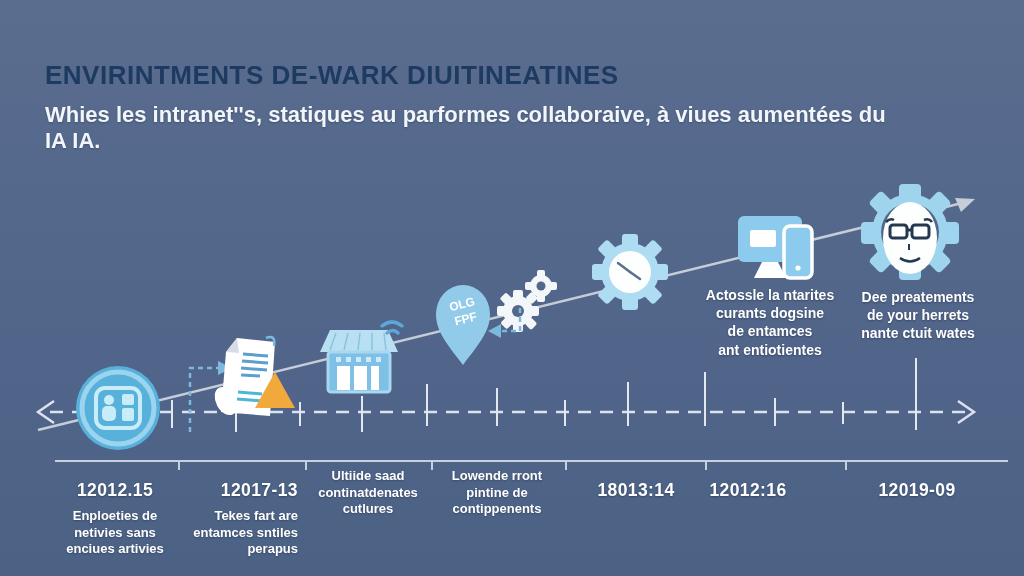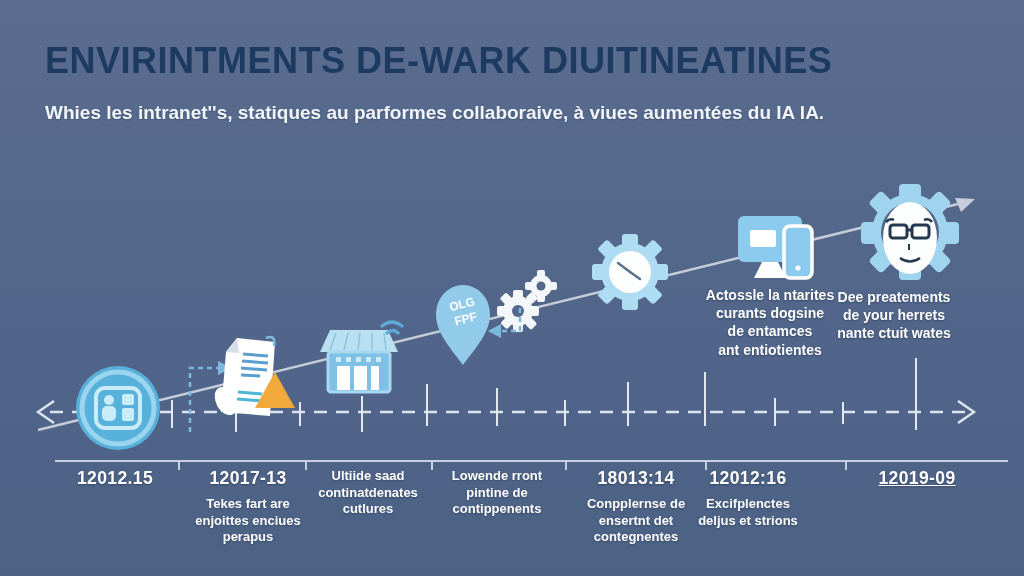--- a/index.html
+++ b/index.html
@@ -5,49 +5,50 @@
   html,body{margin:0;padding:0;}
   #stage{
     position:relative;
     width:1024px;height:576px;
     overflow:hidden;
     font-family:"Liberation Sans", sans-serif;
     background:linear-gradient(180deg,#5b6d8f 0%,#55698c 28%,#506589 62%,#4c6285 100%);
   }
   #scene{position:absolute;left:0;top:0;}
   .title{
-    position:absolute;left:45px;top:40px;width:930px;
-    font-size:36px;font-weight:800;letter-spacing:.5px;
+    position:absolute;left:45px;top:60px;width:930px;
+    font-size:26px;font-weight:800;letter-spacing:.5px;
     color:#1d3a61;
   }
   .subtitle{
     position:absolute;left:45px;top:102px;width:860px;
-    font-size:19px;font-weight:600;color:#f2f5f9;
+    font-size:22px;font-weight:600;color:#f2f5f9;
     text-shadow:0 1px 2px rgba(20,30,50,.3);
   }
   .caption{
     position:absolute;color:#fff;font-weight:600;font-size:14px;
     line-height:1.3;text-align:center;white-space:pre-line;
     text-shadow:0 1px 2px rgba(15,25,45,.4);
   }
   .cap-5{left:548px;top:310px;width:160px;}
   .cap-6{left:690px;top:286px;width:160px;}
-  .cap-7{left:810px;top:288px;width:168px;}
+  .cap-7{left:834px;top:288px;width:168px;}
   .col{position:absolute;top:468px;width:136px;text-align:center;color:#fff;}
   .col .date{
     font-size:17.5px;font-weight:700;letter-spacing:.4px;margin-bottom:7px;
     text-shadow:0 1px 2px rgba(15,25,45,.4);
+    margin-top:12px;
   }
   .col .desc{
     font-size:13px;font-weight:600;line-height:1.28;white-space:pre-line;
     text-shadow:0 1px 2px rgba(15,25,45,.35);
   }
-  .col-0{left:47px;}  .col-1{left:180px;} .col-2{left:300px;}
+  .col-0{left:47px;}  .col-1{left:162px;text-align:right;} .col-2{left:300px;}
   .col-3{left:429px;} .col-4{left:568px;} .col-5{left:680px;}
-  .col-6{left:849px;text-decoration:underline;}
+  .col-6{left:849px;}
   .pin-label{
     position:absolute;left:441px;top:297px;width:46px;
     transform:rotate(-14deg);
     color:#fff;font-weight:700;font-size:12px;line-height:1.25;
     text-align:center;white-space:pre-line;
   }
 </style>
 </head>
 <body>
 
@@ -244,45 +245,43 @@
   <div class="caption cap-6">Actossle la ntarites
 curants dogsine
 de entamces
 ant entiotientes</div>
   <div class="caption cap-7">Dee preatements
 de your herrets
 nante ctuit wates</div>
 
   <div class="col col-0">
     <div class="date">12012.15</div>
+    <div class="desc">Enploeties de
+netivies sans
+enciues artivies</div>
   </div>
   <div class="col col-1">
     <div class="date">12017-13</div>
     <div class="desc">Tekes fart are
-enjoittes enciues
+entamces sntiles
 perapus</div>
   </div>
   <div class="col col-2">
     <div class="desc">Ultiide saad
 continatdenates
 cutlures</div>
   </div>
   <div class="col col-3">
     <div class="desc">Lowende rront
 pintine de
 contippenents</div>
   </div>
   <div class="col col-4">
     <div class="date">18013:14</div>
-    <div class="desc">Conpplernse de
-ensertnt det
-contegnentes</div>
   </div>
   <div class="col col-5">
     <div class="date">12012:16</div>
-    <div class="desc">Excifplenctes
-deljus et strions</div>
   </div>
   <div class="col col-6">
     <div class="date">12019-09</div>
   </div>
 
 </div>
 
 </body></html>

